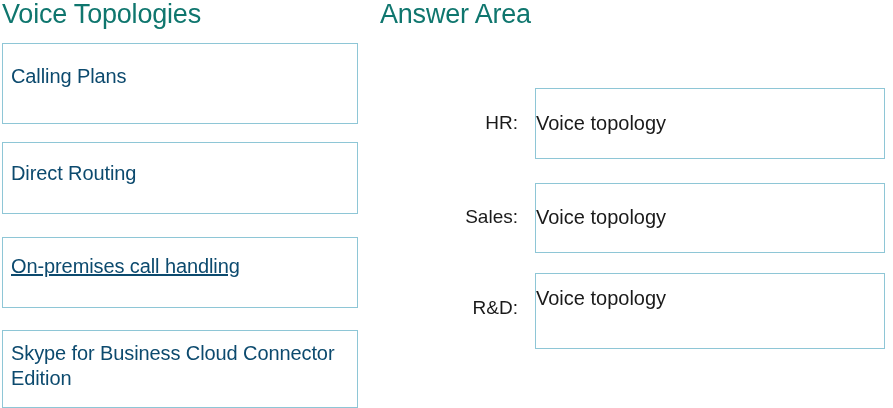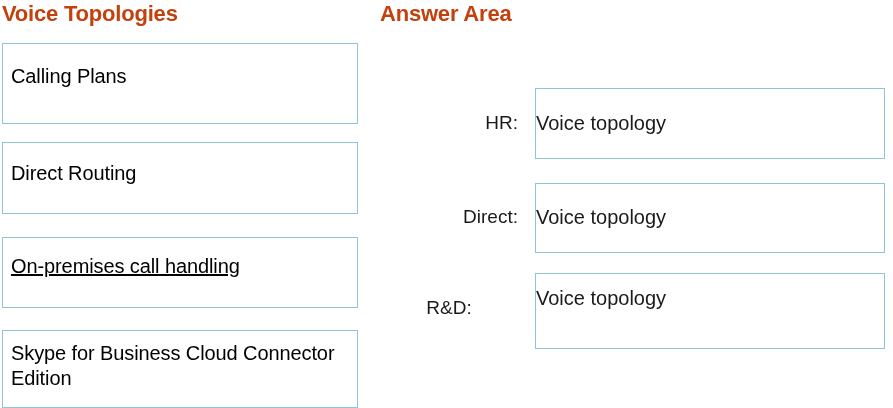--- a/index.html
+++ b/index.html
@@ -22,24 +22,24 @@
     position: absolute;
     left: 0;
     top: 0;
     width: 893px;
     height: 408px;
   }
 
   
   .heading {
     position: absolute;
-    font-size: 22px;
-    font-weight: bold;
+    font-size: 27px;
+    font-weight: normal;
     letter-spacing: -0.2px;
-    color: #c2410c;
+    color: #0f766e;
     white-space: nowrap;
     line-height: 26px;
   }
   #heading-left  { left: 2px;   top: 1px; }
   #heading-right { left: 380px; top: 1px; }
 
   
   .source-list {
     position: absolute;
     left: 2px;
@@ -48,21 +48,21 @@
   }
   .source-tile {
     box-sizing: border-box;
     position: absolute;
     left: 0;
     width: 356px;
     border: 1.5px solid #8ec6d6;
     background: #ffffff;
     font-size: 20px;
     line-height: 25px;
-    color: #000000;
+    color: #0c4a6e;
     padding: 0 15px;
     letter-spacing: -0.1px;
   }
   .source-tile .tile-text {
     display: block;
     position: absolute;
     left: 8px;
     right: 6px;
   }
 
@@ -95,21 +95,21 @@
     left: 0;
     width: 138px;
     text-align: right;
     font-size: 19px;
     line-height: 24px;
     color: #1a1a1a;
     white-space: nowrap;
   }
   #row-0 .answer-label { top: 23px; }
   #row-1 .answer-label { top: 22px; }
-  #row-2 .answer-label { top: 23px; text-align: center; }
+  #row-2 .answer-label { top: 23px; }
 
   .answer-box {
     box-sizing: border-box;
     position: absolute;
     left: 155px;
     width: 350px;
     border: 1.5px solid #8ec6d6;
     background: #ffffff;
   }
   #row-0 .answer-box { top: 0px; height: 71px; }
@@ -160,21 +160,21 @@
   <div class="heading" id="heading-right">Answer Area</div>
 
   <div class="answer-row" id="row-0">
     <span class="answer-label">HR:</span>
     <div class="answer-box">
       <span class="answer-box-text">Voice topology</span>
     </div>
   </div>
 
   <div class="answer-row" id="row-1">
-    <span class="answer-label">Direct:</span>
+    <span class="answer-label">Sales:</span>
     <div class="answer-box">
       <span class="answer-box-text">Voice topology</span>
     </div>
   </div>
 
   <div class="answer-row" id="row-2">
     <span class="answer-label">R&amp;D:</span>
     <div class="answer-box">
       <span class="answer-box-text">Voice topology</span>
     </div>

